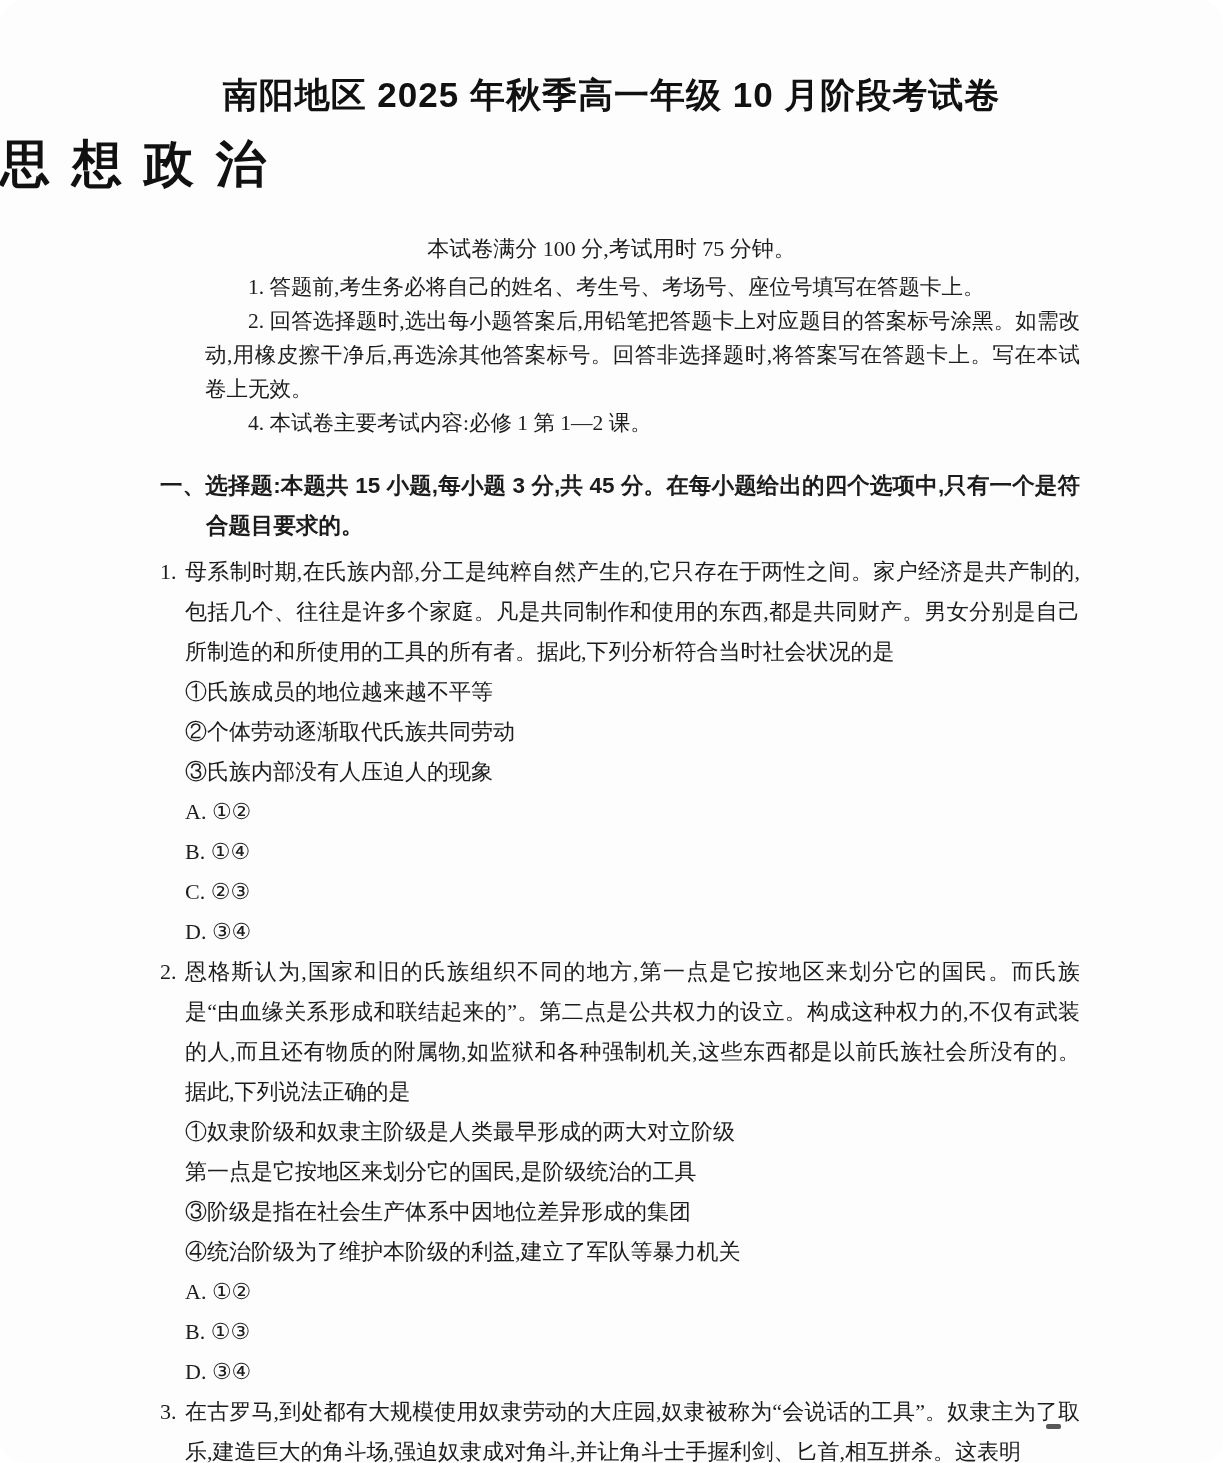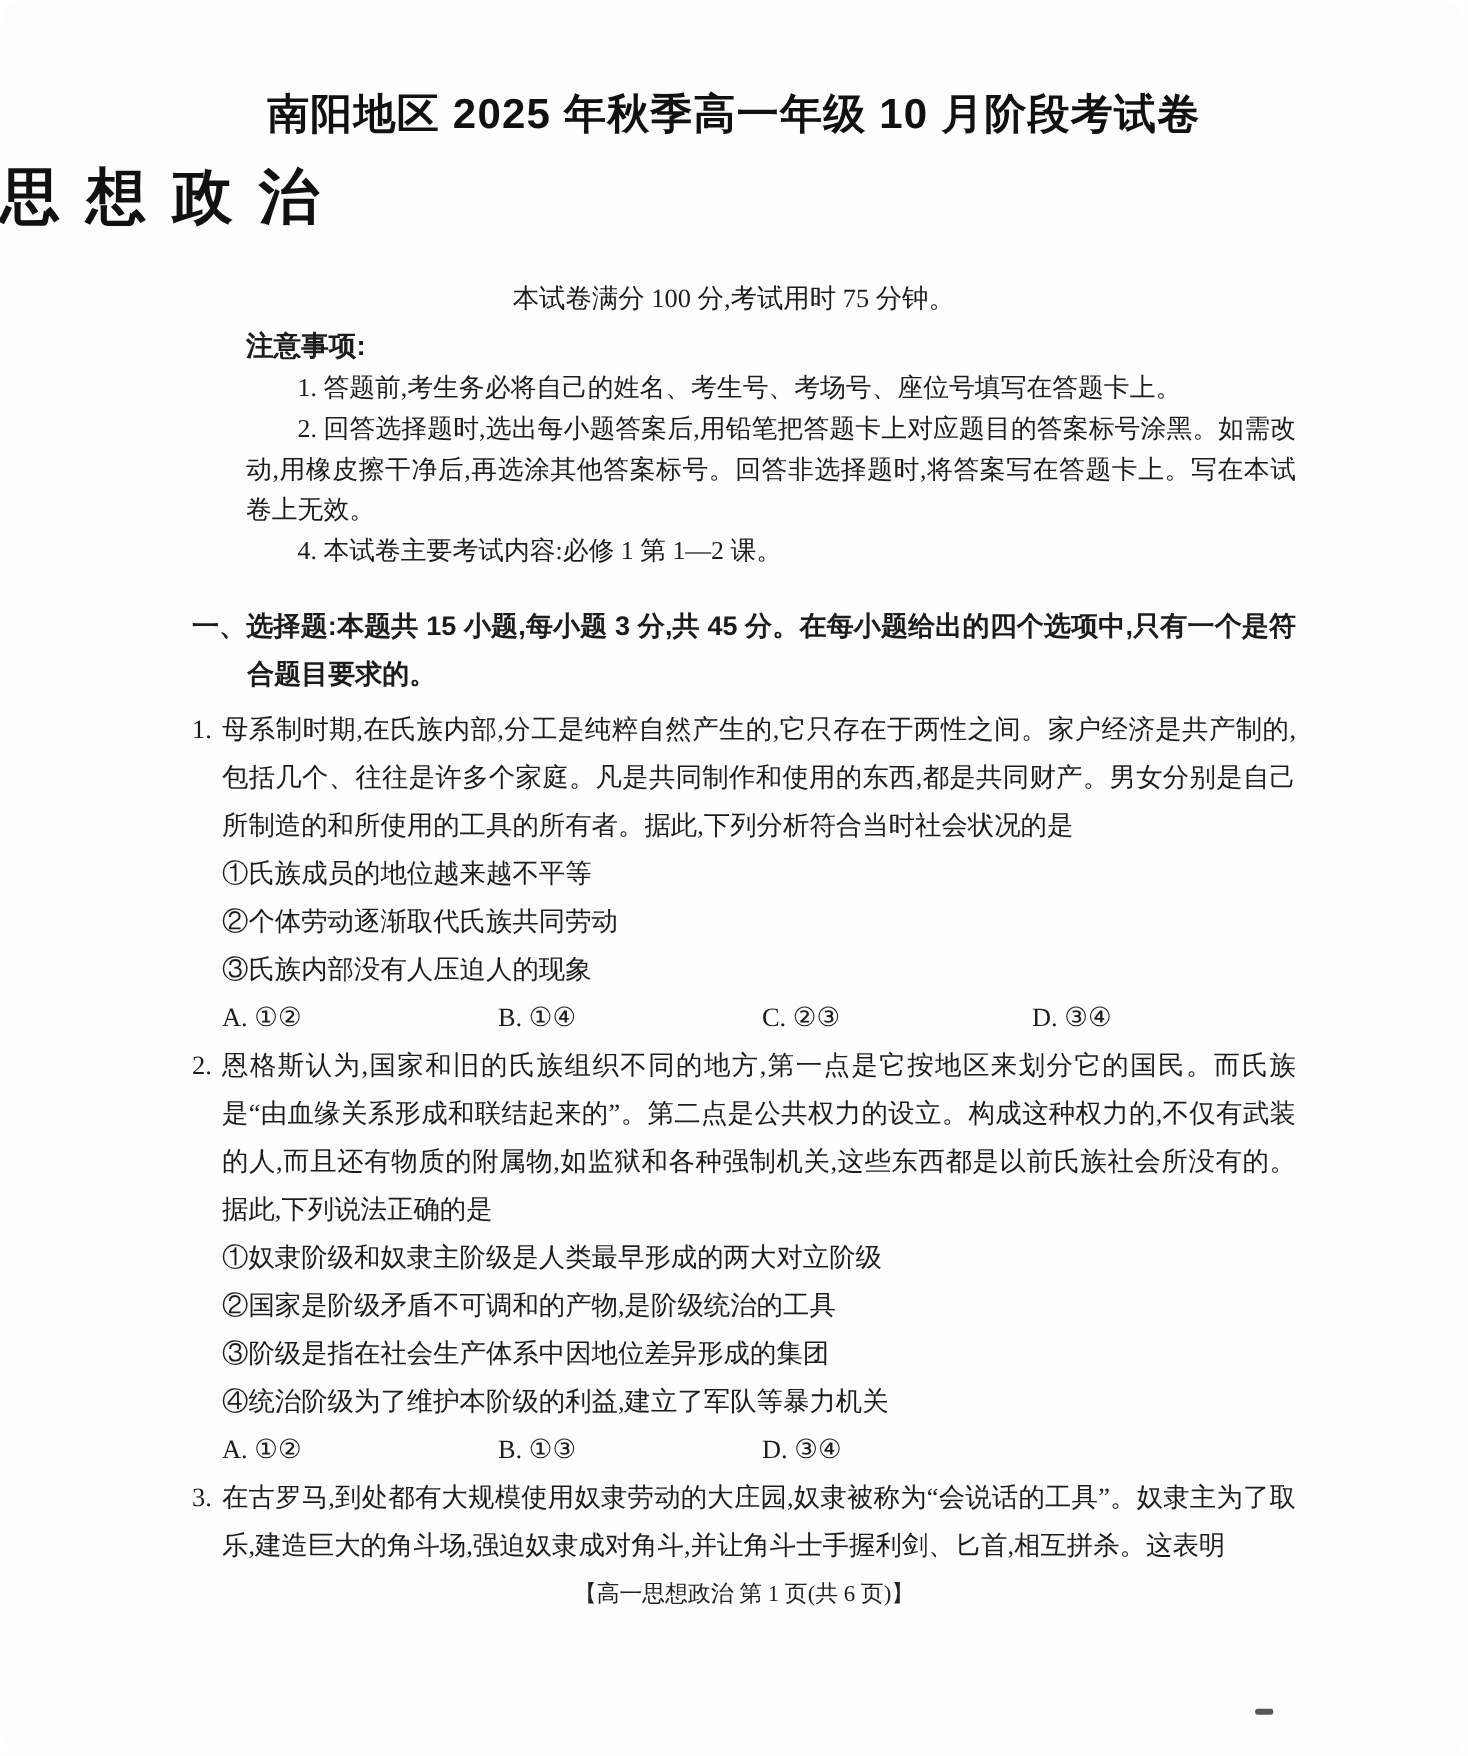--- a/index.html
+++ b/index.html
@@ -60,21 +60,21 @@
     margin: 26px 0 6px;
     padding-left: 46px; text-indent: -46px;
     font-family: "Liberation Sans", sans-serif;
     font-weight: 700;
     font-size: 22.5px;
   }
   .question { margin: 0; }
   .stem { position: relative; margin: 0; padding-left: 25px; }
   .qnum { position: absolute; left: 0; top: 0; }
   .subitem { margin: 0; padding-left: 25px; text-align: left; }
-  .choices { display: flex; padding-left: 25px; }
+  .choices { display: flex; padding-left: 25px; flex-direction: column; }
   .choices .choice { display: block; }
   .choices .choice:nth-child(1) { width: 230px; }
   .choices .choice:nth-child(2) { width: 220px; }
   .choices .choice:nth-child(3) { width: 225px; }
   .choices .choice:nth-child(4) { flex: 1; }
   .page-footer {
     margin: 8px 0 0;
     text-align: center;
     font-size: 19px;
     line-height: 26px;
@@ -94,21 +94,20 @@
 
 <div class="page">
 
   <h1 class="title">南阳地区 2025 年秋季高一年级 10 月阶段考试卷</h1>
   <h2 class="subject">思 想 政 治</h2>
   <p class="exam-info">本试卷满分 100 分,考试用时 75 分钟。</p>
 
   <div class="content">
 
     <div class="notice">
-      <p class="notice-heading">注意事项:</p>
       <p class="notice-item">1. 答题前,考生务必将自己的姓名、考生号、考场号、座位号填写在答题卡上。</p>
       <p class="notice-item">2. 回答选择题时,选出每小题答案后,用铅笔把答题卡上对应题目的答案标号涂黑。如需改动,用橡皮擦干净后,再选涂其他答案标号。回答非选择题时,将答案写在答题卡上。写在本试卷上无效。</p>
       <p class="notice-item">4. 本试卷主要考试内容:必修 1 第 1—2 课。</p>
     </div>
 
     <p class="section-heading">一、选择题:本题共 15 小题,每小题 3 分,共 45 分。在每小题给出的四个选项中,只有一个是符合题目要求的。</p>
 
     <div class="question">
       <p class="stem">
         <span class="qnum">1.</span>
@@ -124,21 +123,21 @@
         <span class="choice">D. ③④</span>
       </div>
     </div>
 
     <div class="question">
       <p class="stem">
         <span class="qnum">2.</span>
         <span class="stem-text">恩格斯认为,国家和旧的氏族组织不同的地方,第一点是它按地区来划分它的国民。而氏族是“由血缘关系形成和联结起来的”。第二点是公共权力的设立。构成这种权力的,不仅有武装的人,而且还有物质的附属物,如监狱和各种强制机关,这些东西都是以前氏族社会所没有的。据此,下列说法正确的是</span>
       </p>
       <p class="subitem">①奴隶阶级和奴隶主阶级是人类最早形成的两大对立阶级</p>
-      <p class="subitem">②国家是阶级矛盾不可调和的产物,是阶级统治的工具</p>
+      <p class="subitem">第一点是它按地区来划分它的国民,是阶级统治的工具</p>
       <p class="subitem">③阶级是指在社会生产体系中因地位差异形成的集团</p>
       <p class="subitem">④统治阶级为了维护本阶级的利益,建立了军队等暴力机关</p>
       <div class="choices">
         <span class="choice">A. ①②</span>
         <span class="choice">B. ①③</span>
         <span class="choice">D. ③④</span>
       </div>
     </div>
 
     <div class="question">

